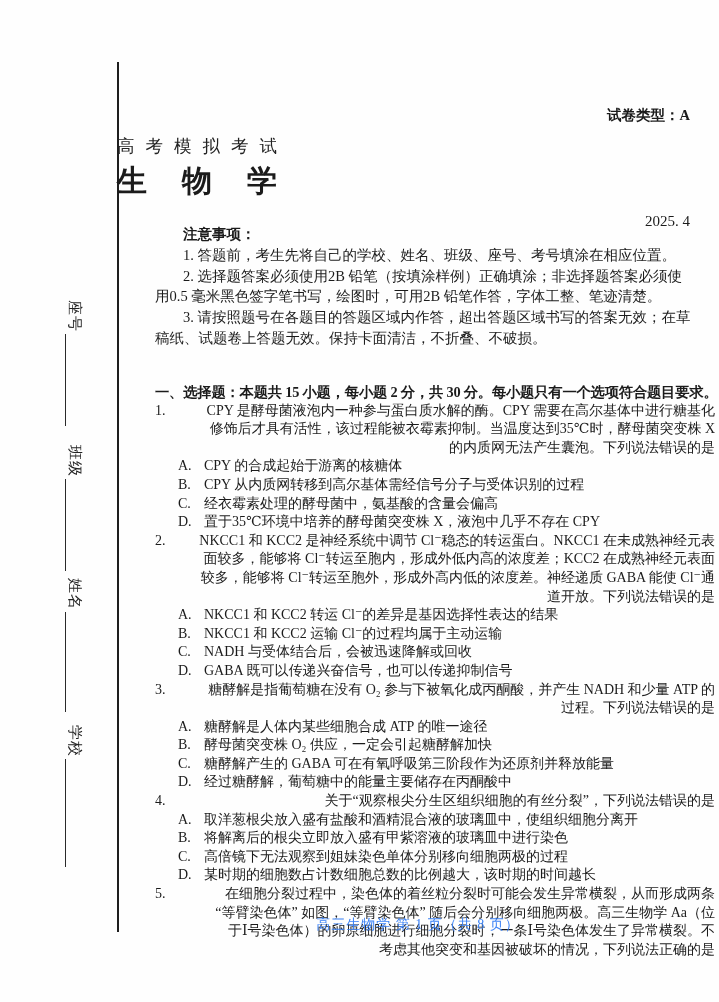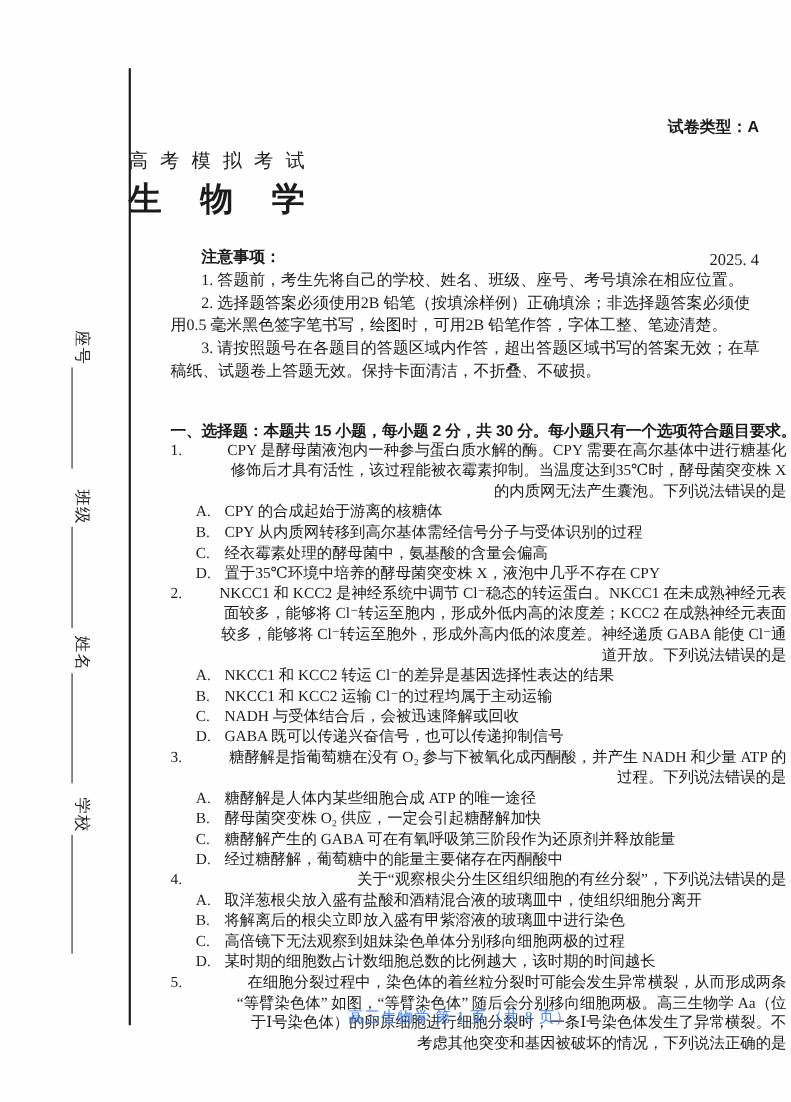--- a/index.html
+++ b/index.html
@@ -17,31 +17,31 @@
   .seal-label{
     position:absolute;transform:rotate(90deg);transform-origin:0 0;
     display:flex;align-items:flex-end;white-space:nowrap;
     font-size:15px;letter-spacing:1px;color:#222;
   }
   .seal-label .blank{
     display:inline-block;border-bottom:1.5px solid #2a2a2a;height:4px;margin-left:2px;
   }
 
   
-  .hei{font-family:Liberation Sans, sans-serif;font-weight:bold;}
+  .hei{font-family:Liberation Serif, serif;font-weight:bold;}
   .exam-type{position:absolute;top:106px;right:29px;font-size:14.5px;}
   .exam-title{
     position:absolute;top:134px;left:117px;right:0;text-align:left;
     font-size:17.5px;letter-spacing:11px;color:#222;
   }
   .subject-title{
     position:absolute;top:161px;left:117px;right:0;text-align:left;
     font-size:30px;letter-spacing:35px;
   }
-  .date{position:absolute;top:213px;right:29px;font-size:15px;margin-top:16px;}
+  .date{position:absolute;top:213px;right:29px;font-size:15px;}
 
   
   .notice{position:absolute;left:155px;top:224px;width:552px;font-size:14.5px;line-height:20.8px;}
   .notice .line{white-space:nowrap;}
   .notice .indent{padding-left:28px;}
 
   
   .content{position:absolute;left:155px;top:352px;width:560px;font-size:14px;line-height:18.6px;}
   .section-title{font-size:14.3px;white-space:nowrap;letter-spacing:-0.2px;margin-top:31px;}
   .question{position:relative;}

